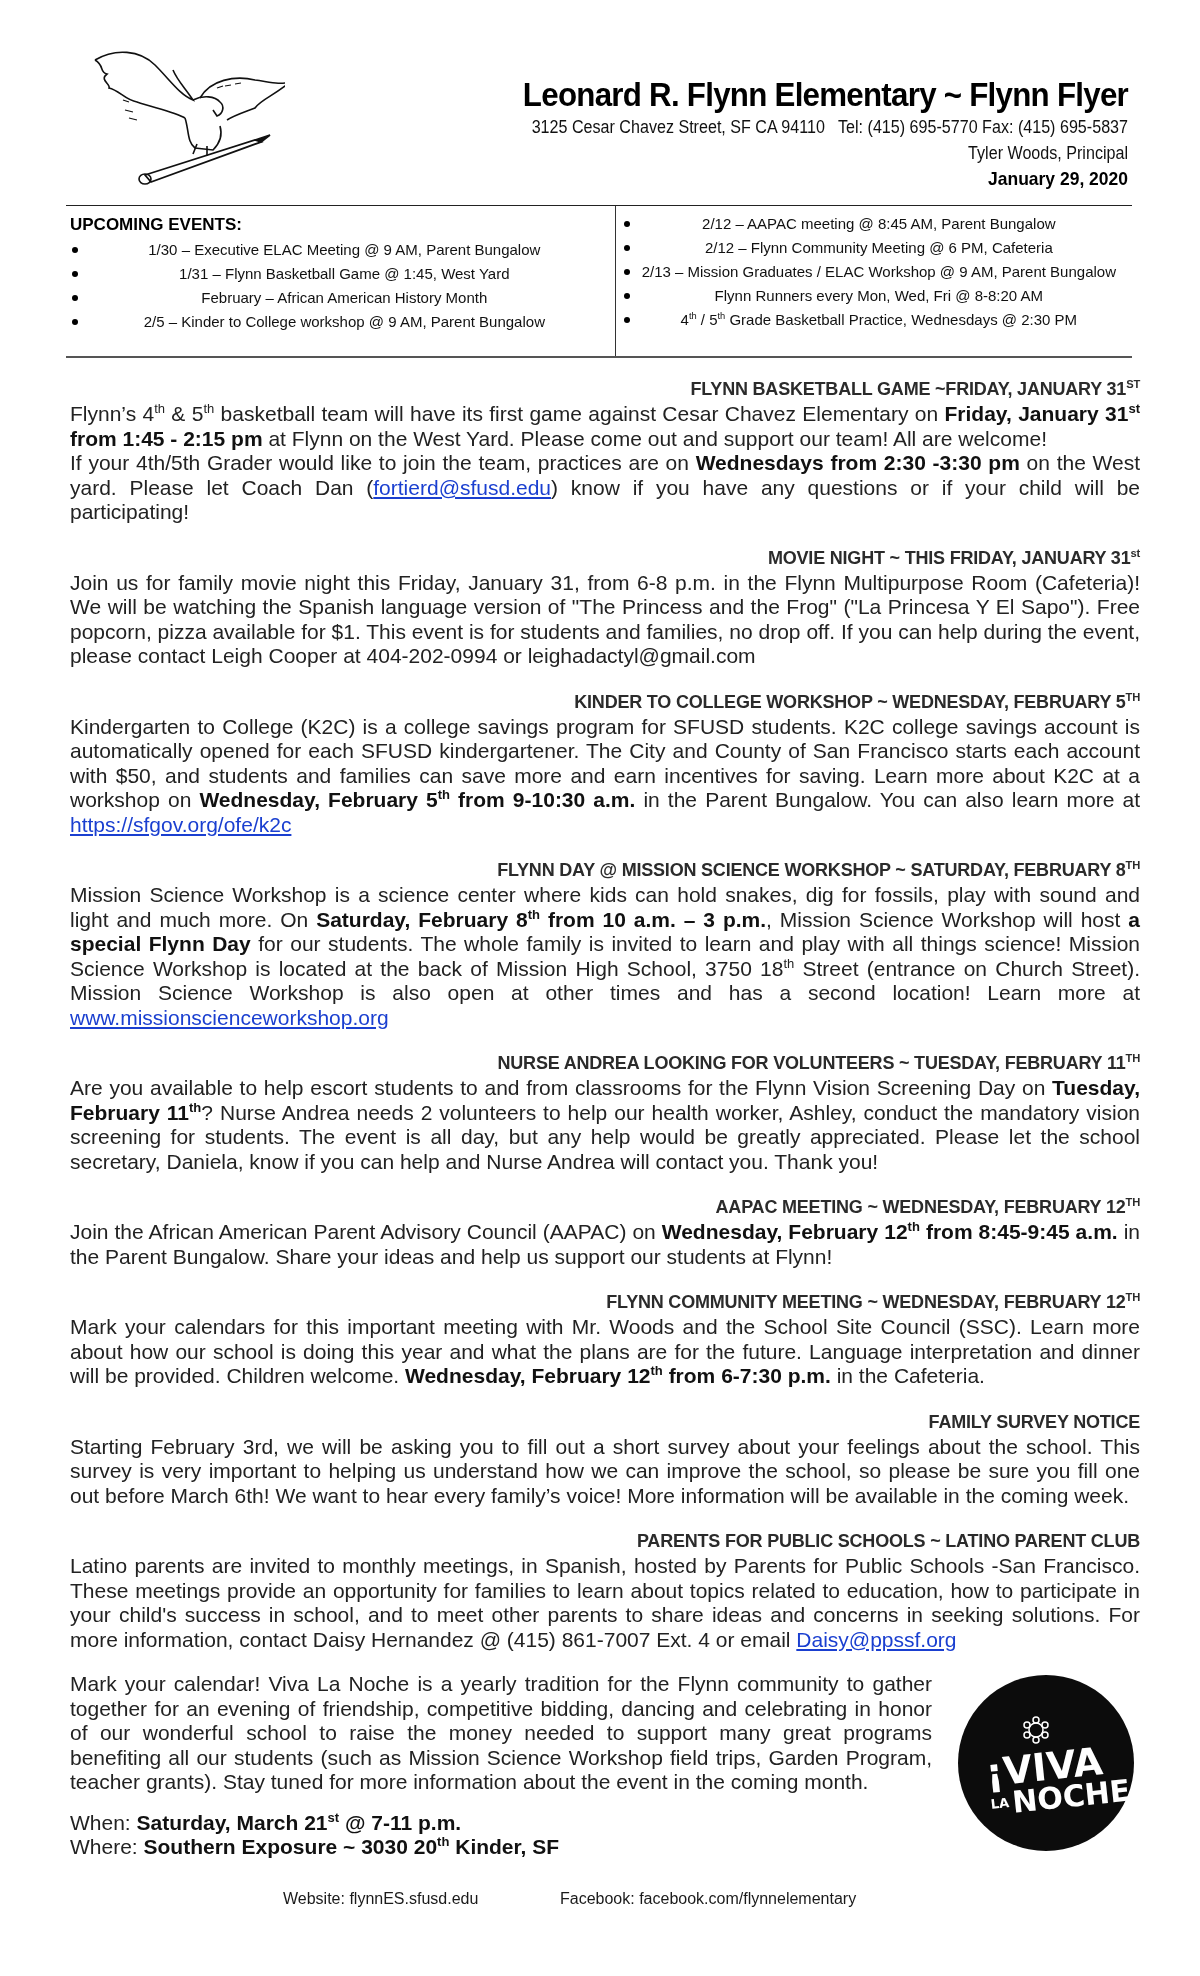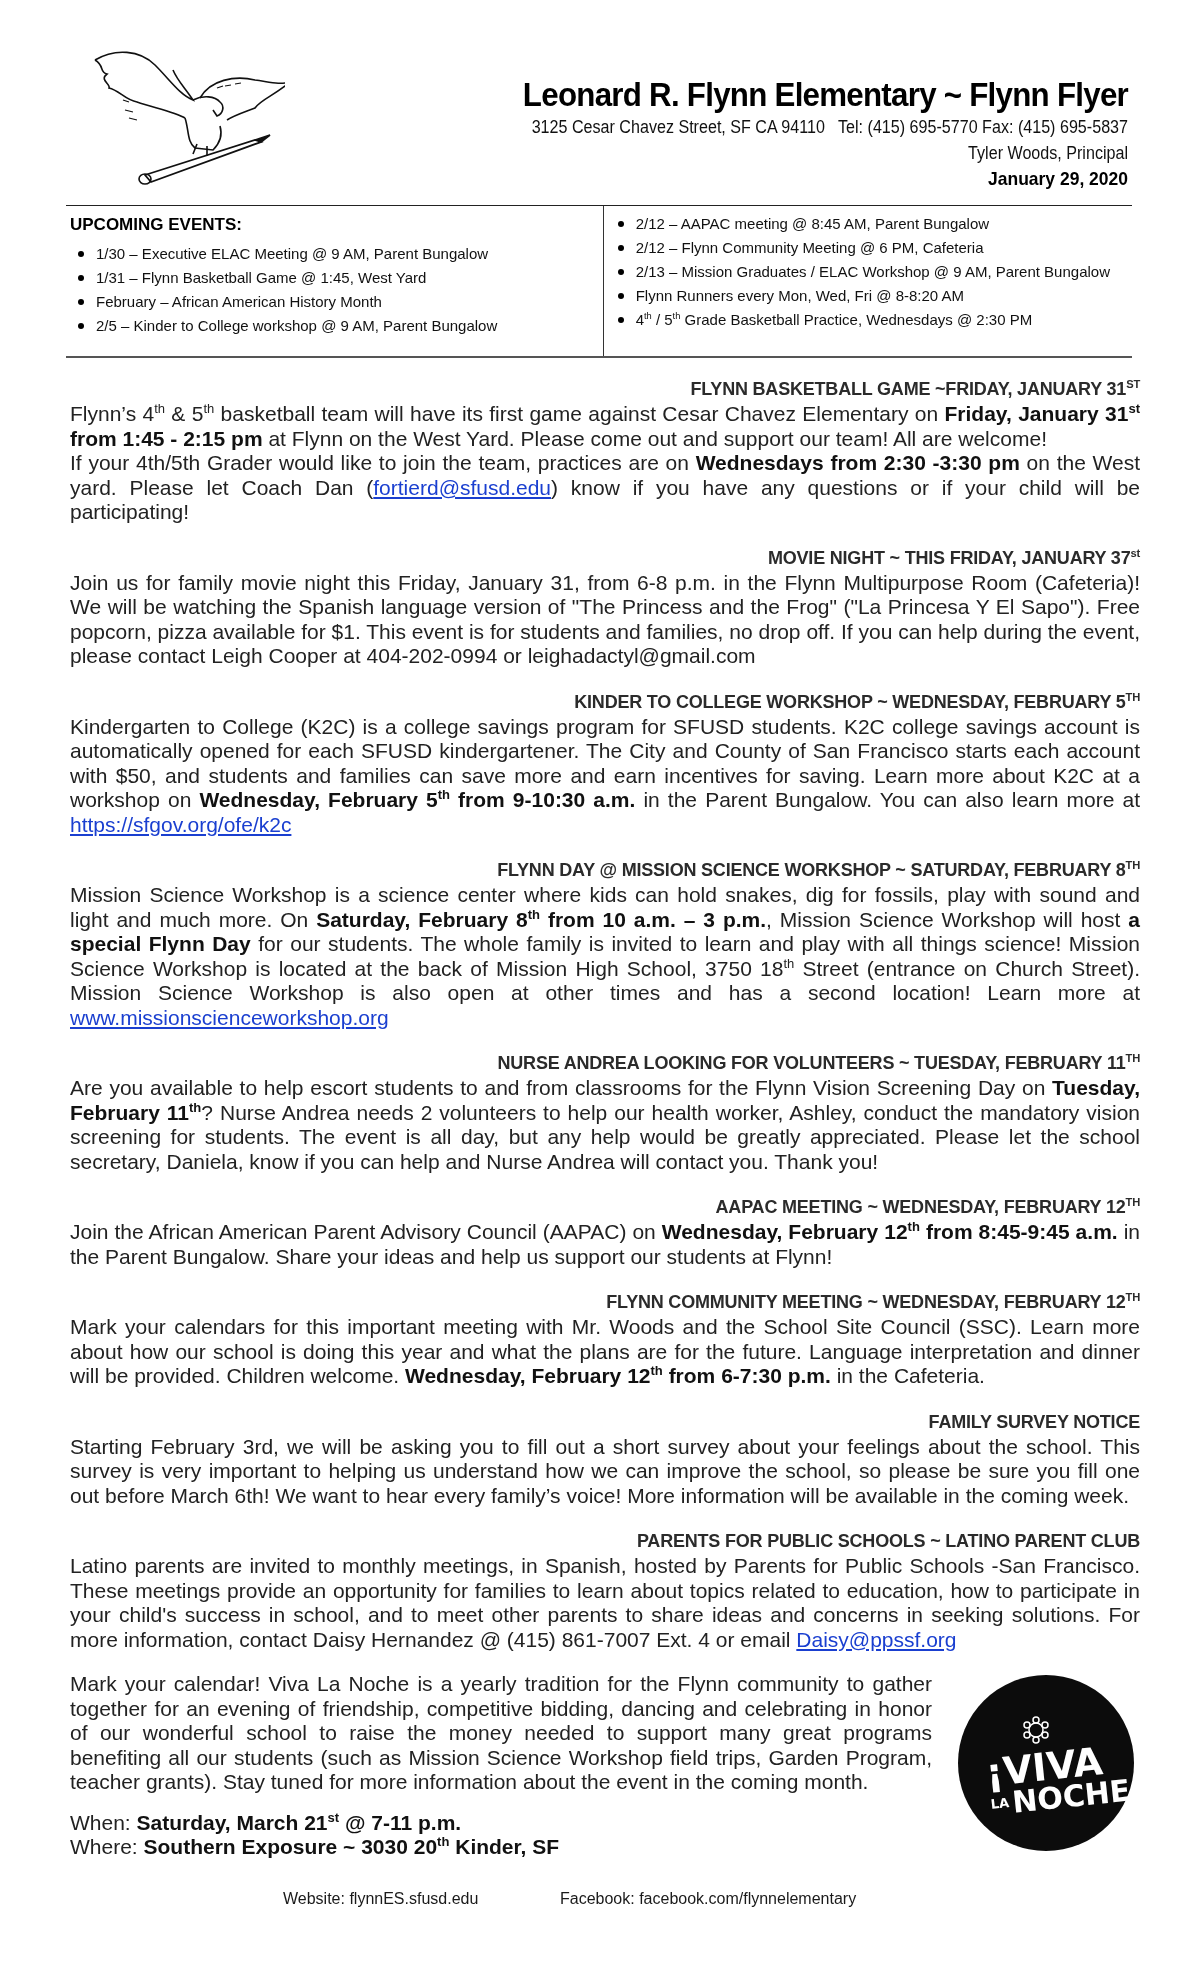--- a/index.html
+++ b/index.html
@@ -29,21 +29,21 @@
     border-top: 1.5px solid #222; border-bottom: 2px solid #555;
     display: flex;
   }
   .events-col { padding: 2px 16px 0 4px; }
   .events-col.left { width: 530px; border-right: 1.5px solid #333; }
   .events-col.right { padding-left: 6px; }
   .events-title {
     font-size: 17px; font-weight: bold; color: #000; margin: 6px 0 2px 0;
     line-height: 22px;
   }
-  .events-list { list-style: none; margin: 6px; padding: 0; }
+  .events-list { list-style: none; margin: 0; padding: 0; text-align: center; }
   .events-list li {
     font-size: 15px; line-height: 24px; position: relative; padding-left: 20px;
     color: #111; white-space: nowrap;
   }
   .events-list li::before {
     content: ""; position: absolute; left: 2px; top: 9px; width: 6px; height: 6px;
     background: #000; border-radius: 50%;
   }
   .events-col.right .events-list li { font-size: 15px; line-height: 24px; }
   .events-col.right .events-list { margin-top: 4px; }
@@ -124,21 +124,21 @@
 
   <div class="section">
     <h2><span>FLYNN BASKETBALL GAME ~FRIDAY, JANUARY 31</span><sup>ST</sup></h2>
     <p class="left" style="text-align:justify;">
       <span>Flynn’s 4</span><sup>th</sup><span> &amp; 5</span><sup>th</sup><span> basketball team will have its first game against Cesar Chavez Elementary on </span><b><span>Friday, January 31</span><sup>st</sup><span> from 1:45 - 2:15 pm</span></b><span> at Flynn on the West Yard.  Please come out and support our team!  All are welcome!</span><br>
       <span>If your 4th/5th Grader would like to join the team, practices are on </span><b>Wednesdays from 2:30 -3:30 pm</b><span> on the West yard. Please let Coach Dan (</span><a>fortierd@sfusd.edu</a><span>) know if you have any questions or if your child will be participating!</span>
     </p>
   </div>
 
   <div class="section">
-    <h2><span>MOVIE NIGHT ~ THIS FRIDAY, JANUARY 37</span><sup>st</sup></h2>
+    <h2><span>MOVIE NIGHT ~ THIS FRIDAY, JANUARY 31</span><sup>st</sup></h2>
     <p>Join us for family movie night this Friday, January 31, from 6-8 p.m. in the Flynn Multipurpose Room (Cafeteria)! We will be watching the Spanish language version of "The Princess and the Frog" ("La Princesa Y El Sapo"). Free popcorn,  pizza available for $1. This event is for students and families, no drop off. If you can help during the event, please contact Leigh Cooper at 404-202-0994 or leighadactyl@gmail.com</p>
   </div>
 
   <div class="section">
     <h2><span>KINDER TO COLLEGE WORKSHOP ~ WEDNESDAY, FEBRUARY 5</span><sup>TH</sup></h2>
     <p>
       <span>Kindergarten to College (K2C) is a college savings program for SFUSD students. K2C college savings account is automatically opened for each SFUSD kindergartener. The City and County of San Francisco starts each account with $50, and students and families can save more and earn incentives for saving. Learn more about K2C at a workshop on </span><b><span>Wednesday, February 5</span><sup>th</sup><span> from 9-10:30 a.m.</span></b><span> in the Parent Bungalow. You can also learn more at </span><a>https://sfgov.org/ofe/k2c</a>
     </p>
   </div>
 

